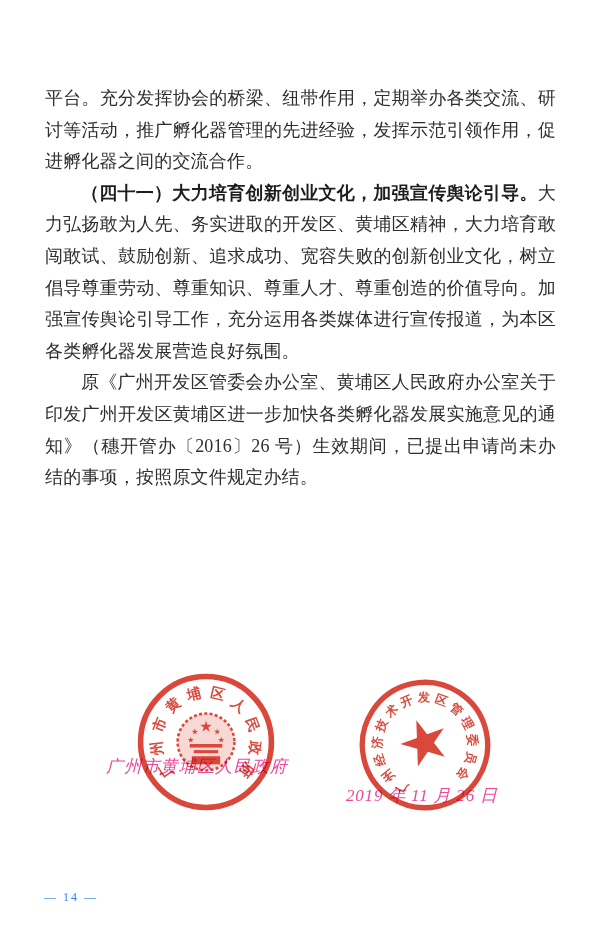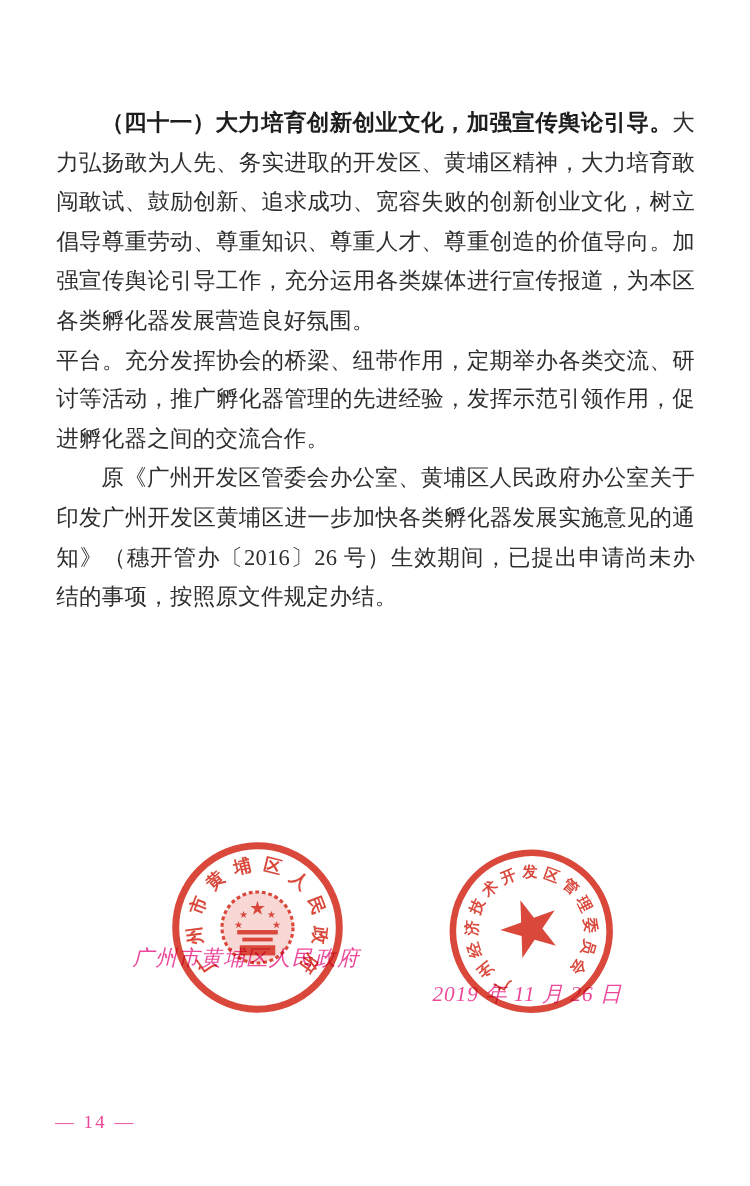--- a/index.html
+++ b/index.html
@@ -44,34 +44,34 @@
     position: absolute;
     mix-blend-mode: multiply;
     opacity: 0.93;
   }
   .seal-left  { left: 135px; top: 671px; width: 142px; height: 142px; }
   .seal-right { left: 357px; top: 677px; width: 136px; height: 136px; transform: rotate(-12deg); }
   .pageno {
     position: absolute;
     left: 44px;
     top: 890px;
-    font-size: 15px;
+    font-size: 12px;
     letter-spacing: 2px;
-    color: #ec4899;
+    color: #3b82f6;
     white-space: nowrap;
   }
 </style>
 </head>
 <body>
 
 <div class="page">
 
   <div class="content">
+    <p class="para">平台。充分发挥协会的桥梁、纽带作用，定期举办各类交流、研讨等活动，推广孵化器管理的先进经验，发挥示范引领作用，促进孵化器之间的交流合作。</p>
     <p class="para indent"><span class="lead-bold">（四十一）大力培育创新创业文化，加强宣传舆论引导。</span><span>大力弘扬敢为人先、务实进取的开发区、黄埔区精神，大力培育敢闯敢试、鼓励创新、追求成功、宽容失败的创新创业文化，树立倡导尊重劳动、尊重知识、尊重人才、尊重创造的价值导向。加强宣传舆论引导工作，充分运用各类媒体进行宣传报道，为本区各类孵化器发展营造良好氛围。</span></p>
-    <p class="para">平台。充分发挥协会的桥梁、纽带作用，定期举办各类交流、研讨等活动，推广孵化器管理的先进经验，发挥示范引领作用，促进孵化器之间的交流合作。</p>
     <p class="para indent">原《广州开发区管委会办公室、黄埔区人民政府办公室关于印发广州开发区黄埔区进一步加快各类孵化器发展实施意见的通知》（穗开管办〔2016〕26 号）生效期间，已提出申请尚未办结的事项，按照原文件规定办结。</p>
   </div>
 
   <div class="sig sig-left">广州市黄埔区人民政府</div>
   <div class="sig sig-date">2019 年 11 月 26 日</div>
 
   <svg class="seal seal-left" viewBox="0 0 140 140">
       <circle cx="70" cy="70" r="64.5" fill="none" stroke="#d63a2c" stroke-width="5.5"></circle>
       <text x="29.9" y="98.1" fill="#d63a2c" font-size="14" font-weight="bold" font-family="&quot;Liberation Serif&quot;, &quot;DejaVu Serif&quot;, serif" text-anchor="middle" dominant-baseline="central" transform="rotate(-125.0 29.9 98.1)">广</text>
       <text x="21.4" y="76.2" fill="#d63a2c" font-size="14" font-weight="bold" font-family="&quot;Liberation Serif&quot;, &quot;DejaVu Serif&quot;, serif" text-anchor="middle" dominant-baseline="central" transform="rotate(-97.2 21.4 76.2)">州</text>

